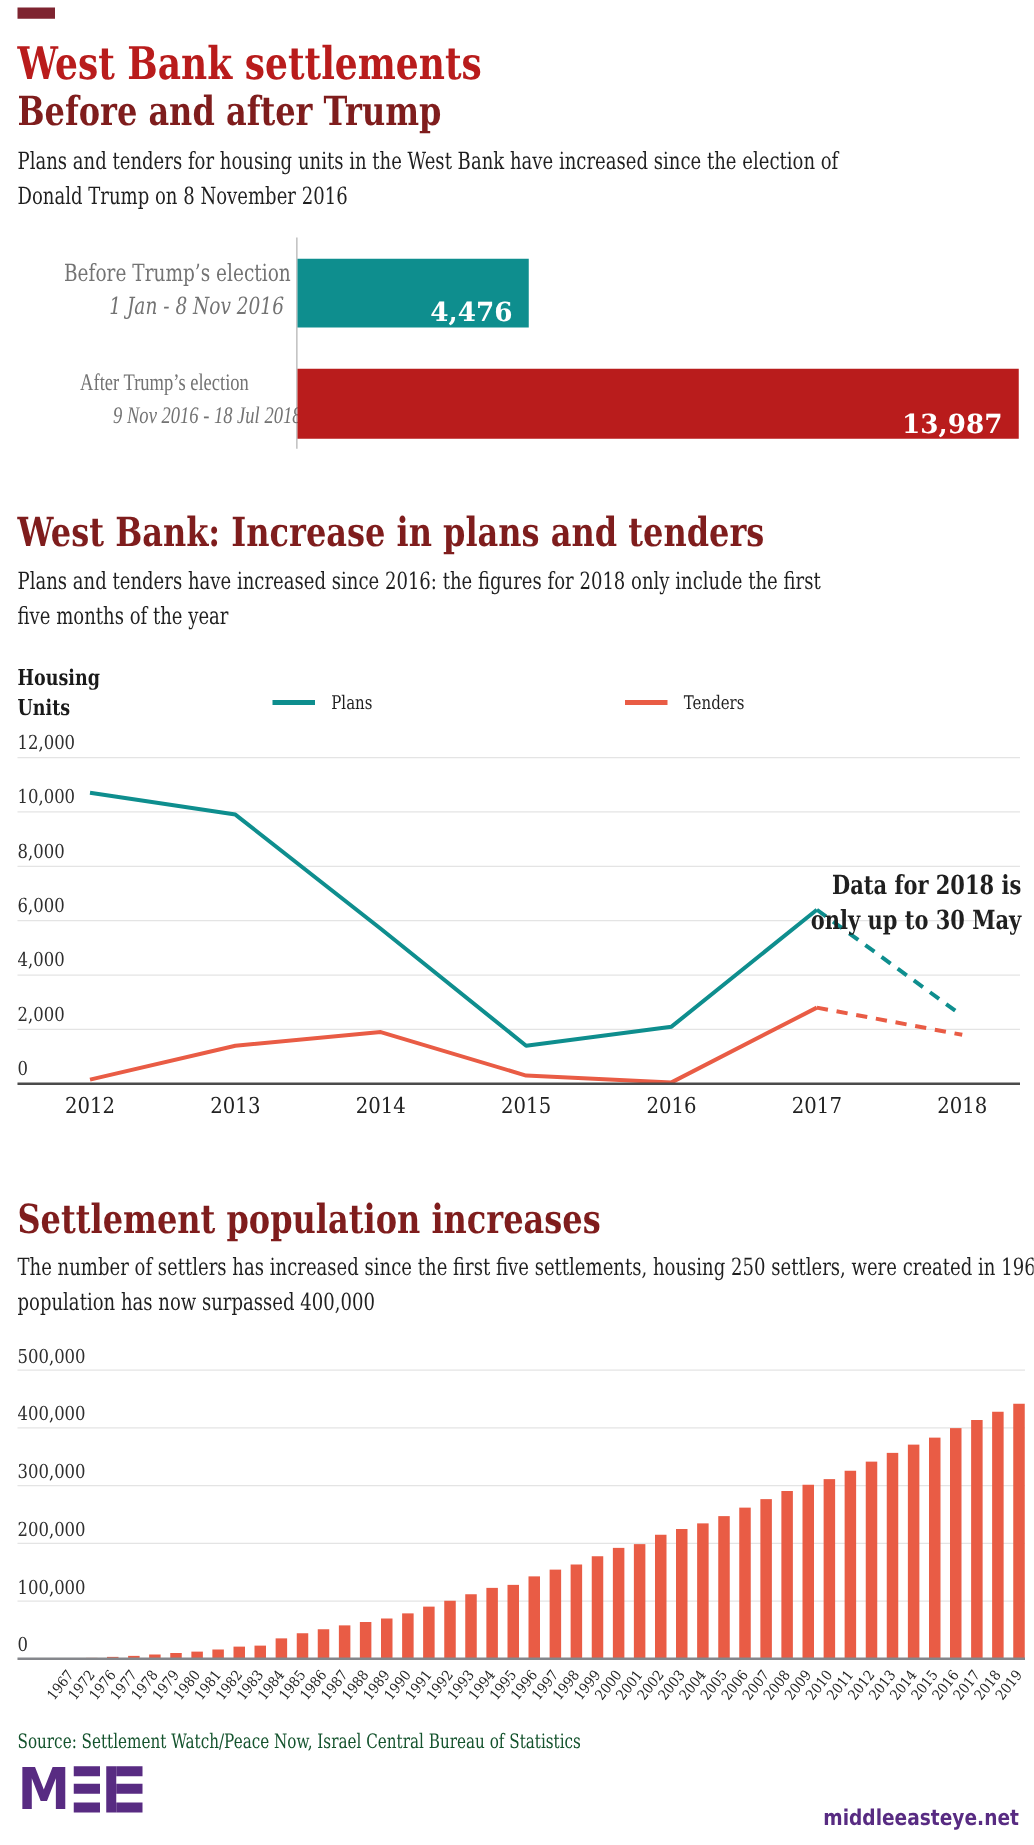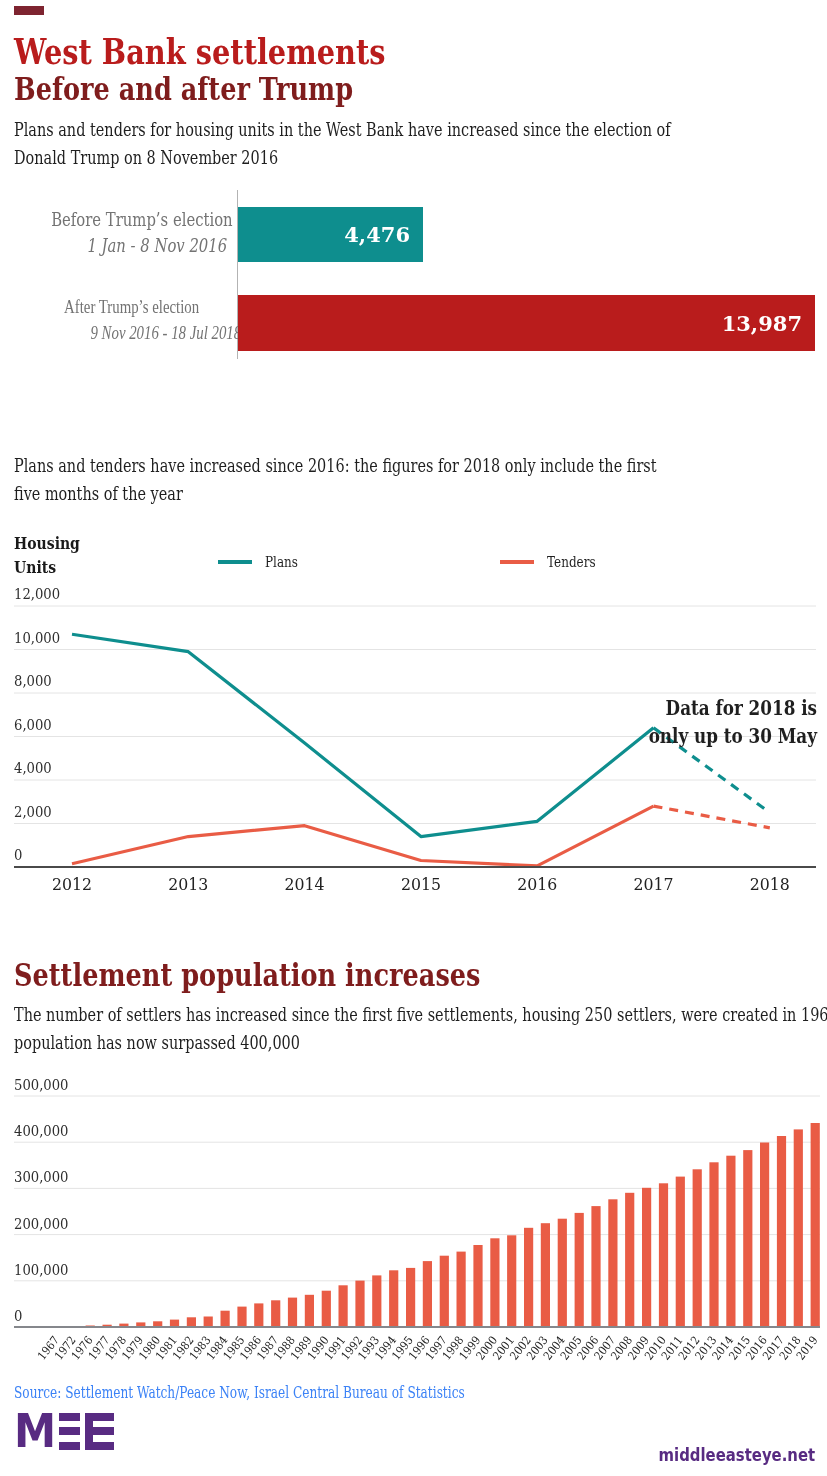--- a/index.html
+++ b/index.html
@@ -13,42 +13,42 @@
   #main-title{left:14px;top:32px;font-size:36px;font-weight:bold;color:#b91c1c;line-height:38px;}
   .sec-title{font-size:32px;font-weight:bold;color:#7f1d1d;line-height:30px;}
   #sec1-title{left:14px;top:74px;}
   .para{font-size:19px;line-height:27.5px;color:#1f1f1f;}
   #sec1-desc{left:14px;top:116px;}
   
   #chart1{left:0;top:190px;width:827px;height:172px;}
   #chart1 .vline{position:absolute;left:237px;top:0;width:1px;height:169px;background:#b3b3b3;}
   .bar-label{position:absolute;width:226px;text-align:center;font-size:19px;line-height:26px;color:#737373;}
   .bar-label .sub{font-style:italic;padding-left:48px;}
-  .hbar{position:absolute;left:238px;display:flex;align-items:center;justify-content:flex-end;}
+  .hbar{position:absolute;left:238px;display:flex;align-items:flex-end;justify-content:flex-end;}
   .hbar .val{color:#fff;font-weight:bold;font-size:21px;padding-right:13px;}
   #bar-before{top:17px;height:55px;}
   #bar-after{top:105px;height:56px;}
   #lbl-before{left:0;top:16px;}
   #lbl-after{left:0;top:104px;font-family:Liberation Serif, serif;}
   
   #sec2-title{left:14px;top:411px;}
   #sec2-desc{left:14px;top:452px;}
   #yaxis-label{left:14px;top:531px;font-size:17.5px;font-weight:bold;line-height:24px;color:#1a1a1a;}
   .legend-item{position:absolute;top:551px;display:flex;align-items:center;height:22px;}
   #legend-plans{left:218px;}
   #legend-tenders{left:500px;}
   .legend-swatch{width:34px;height:3.5px;margin-right:13px;}
   .legend-text{font-size:15px;color:#1f1f1f;}
   #line-chart{left:0;top:584px;}
   
   #sec3-title{left:14px;top:960px;}
   #sec3-desc{left:14px;top:1001px;}
   #pop-chart{left:0;top:1072px;}
   
-  #source{left:14px;top:1383px;font-size:16px;color:#3b82f6;}
+  #source{left:14px;top:1383px;font-size:16px;color:#14532d;}
   #mee-logo{left:14px;top:1409px;display:flex;align-items:center;height:44px;}
   #mee-logo .m{font-family:"DejaVu Sans", sans-serif;font-weight:bold;font-size:46px;
                line-height:44px;color:#582b82;letter-spacing:-3px;transform:scaleX(0.92);transform-origin:0 50%;}
   .glyph{display:flex;flex-direction:column;justify-content:space-between;height:37px;margin-left:2px;}
   .glyph .bar-h{width:21px;height:8px;background:#582b82;}
   .e-glyph{display:flex;align-items:stretch;margin-left:5px;height:37px;}
   .e-glyph .spine{width:8px;height:37px;background:#582b82;}
   #site-link{right:12px;top:1420px;position:absolute;font-family:"DejaVu Sans", sans-serif;
              font-weight:bold;font-size:17.5px;color:#582b82;text-decoration:none;margin-top:25px;}
   #site-link .cxr{transform:scaleX(0.85);}
@@ -83,20 +83,21 @@
 
     <div id="lbl-after" class="bar-label">
       <div><span class="cxr">After Trump’s election</span></div>
       <div class="sub"><span class="cxr">9 Nov 2016 - 18 Jul 2018</span></div>
     </div>
     <div id="bar-after" class="hbar" style="width: 577px; background: #b91c1c;">
       <span class="val">13,987</span>
     </div>
   </div>
 
+  <h2 id="sec2-title" class="abs sec-title" style="margin:0;"><span class="cx8">West Bank: Increase in plans and tenders</span></h2>
 
   <div id="sec2-desc" class="abs para">
     <div><span class="cx">Plans and tenders have increased since 2016: the figures for 2018 only include the first</span></div>
     <div><span class="cx">five months of the year</span></div>
   </div>
 
   <div id="yaxis-label" class="abs">
     <div><span class="cx8">Housing</span></div>
     <div><span class="cx8">Units</span></div>
   </div>

